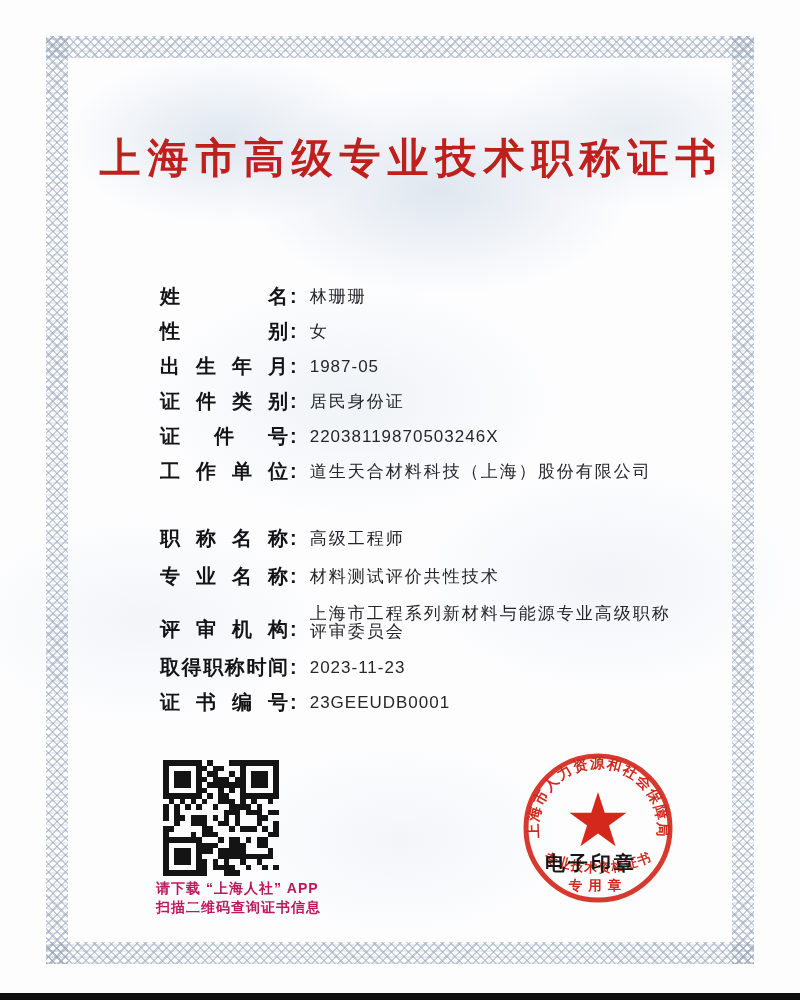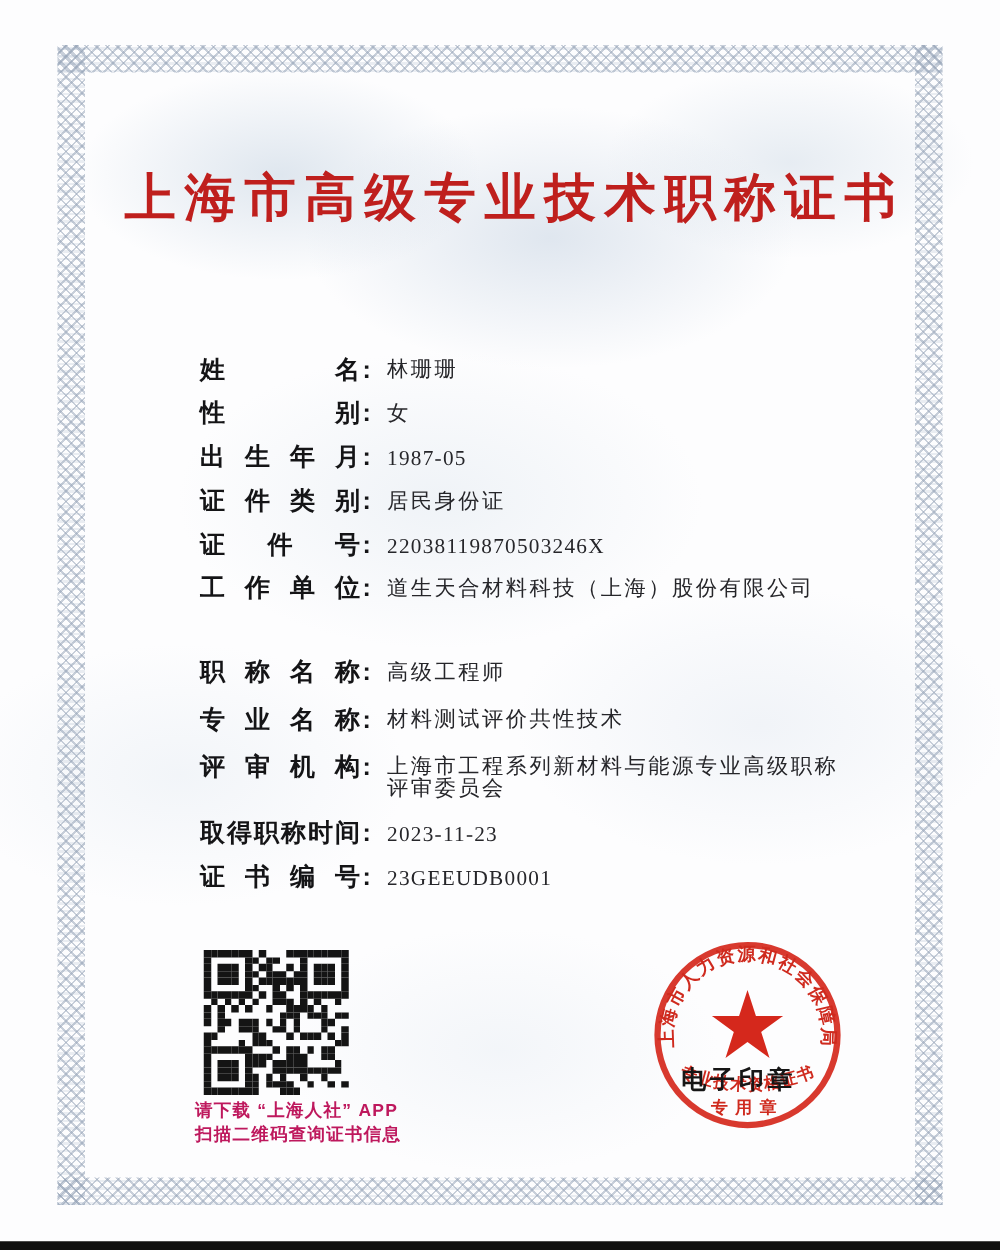--- a/index.html
+++ b/index.html
@@ -41,35 +41,35 @@
   
   .title {
     position:absolute; top:131px; left:0; right:0;
     text-align:center;
     font-size:41px; font-weight:700;
     color:#bf1f1d;
     letter-spacing:7px; text-indent:7px;padding-left:16px;
   }
   
   .fields { position:absolute; left:160px; top:286px; width:530px; }
-  .row { display:flex; align-items:flex-start; line-height:21px; margin-bottom:14px; }
+  .row { display:flex; align-items:flex-end; line-height:21px; margin-bottom:14px; }
   .row .label {
     display:inline-block; width:128px;
     font-weight:700; font-size:20px; color:#141416;
     text-align:justify; text-align-last:justify;
     white-space:nowrap;
   }
   .row .colon { font-weight:700; font-size:20px; margin:0 13px 0 2px; color:#141416; }
   .row .value {
     font-size:17px; color:#26262a;
     font-family:"DejaVu Serif","Liberation Serif",serif;
     letter-spacing:2px;
   }
   .row .value.num {
-    font-family:Liberation Serif, serif;
+    font-family:Liberation Sans, sans-serif;
     letter-spacing:1px;
   }
   .row .value.wrap { width:368px; line-height:18px; }
   .section-title-fields { margin-top:46px; }
   .section-title-fields .row { margin-bottom:17px; }
   .section-issue-fields { margin-top:12px; }
   
   .qr-block { position:absolute; left:163px; top:760px; }
   .qr {
     display:grid;

